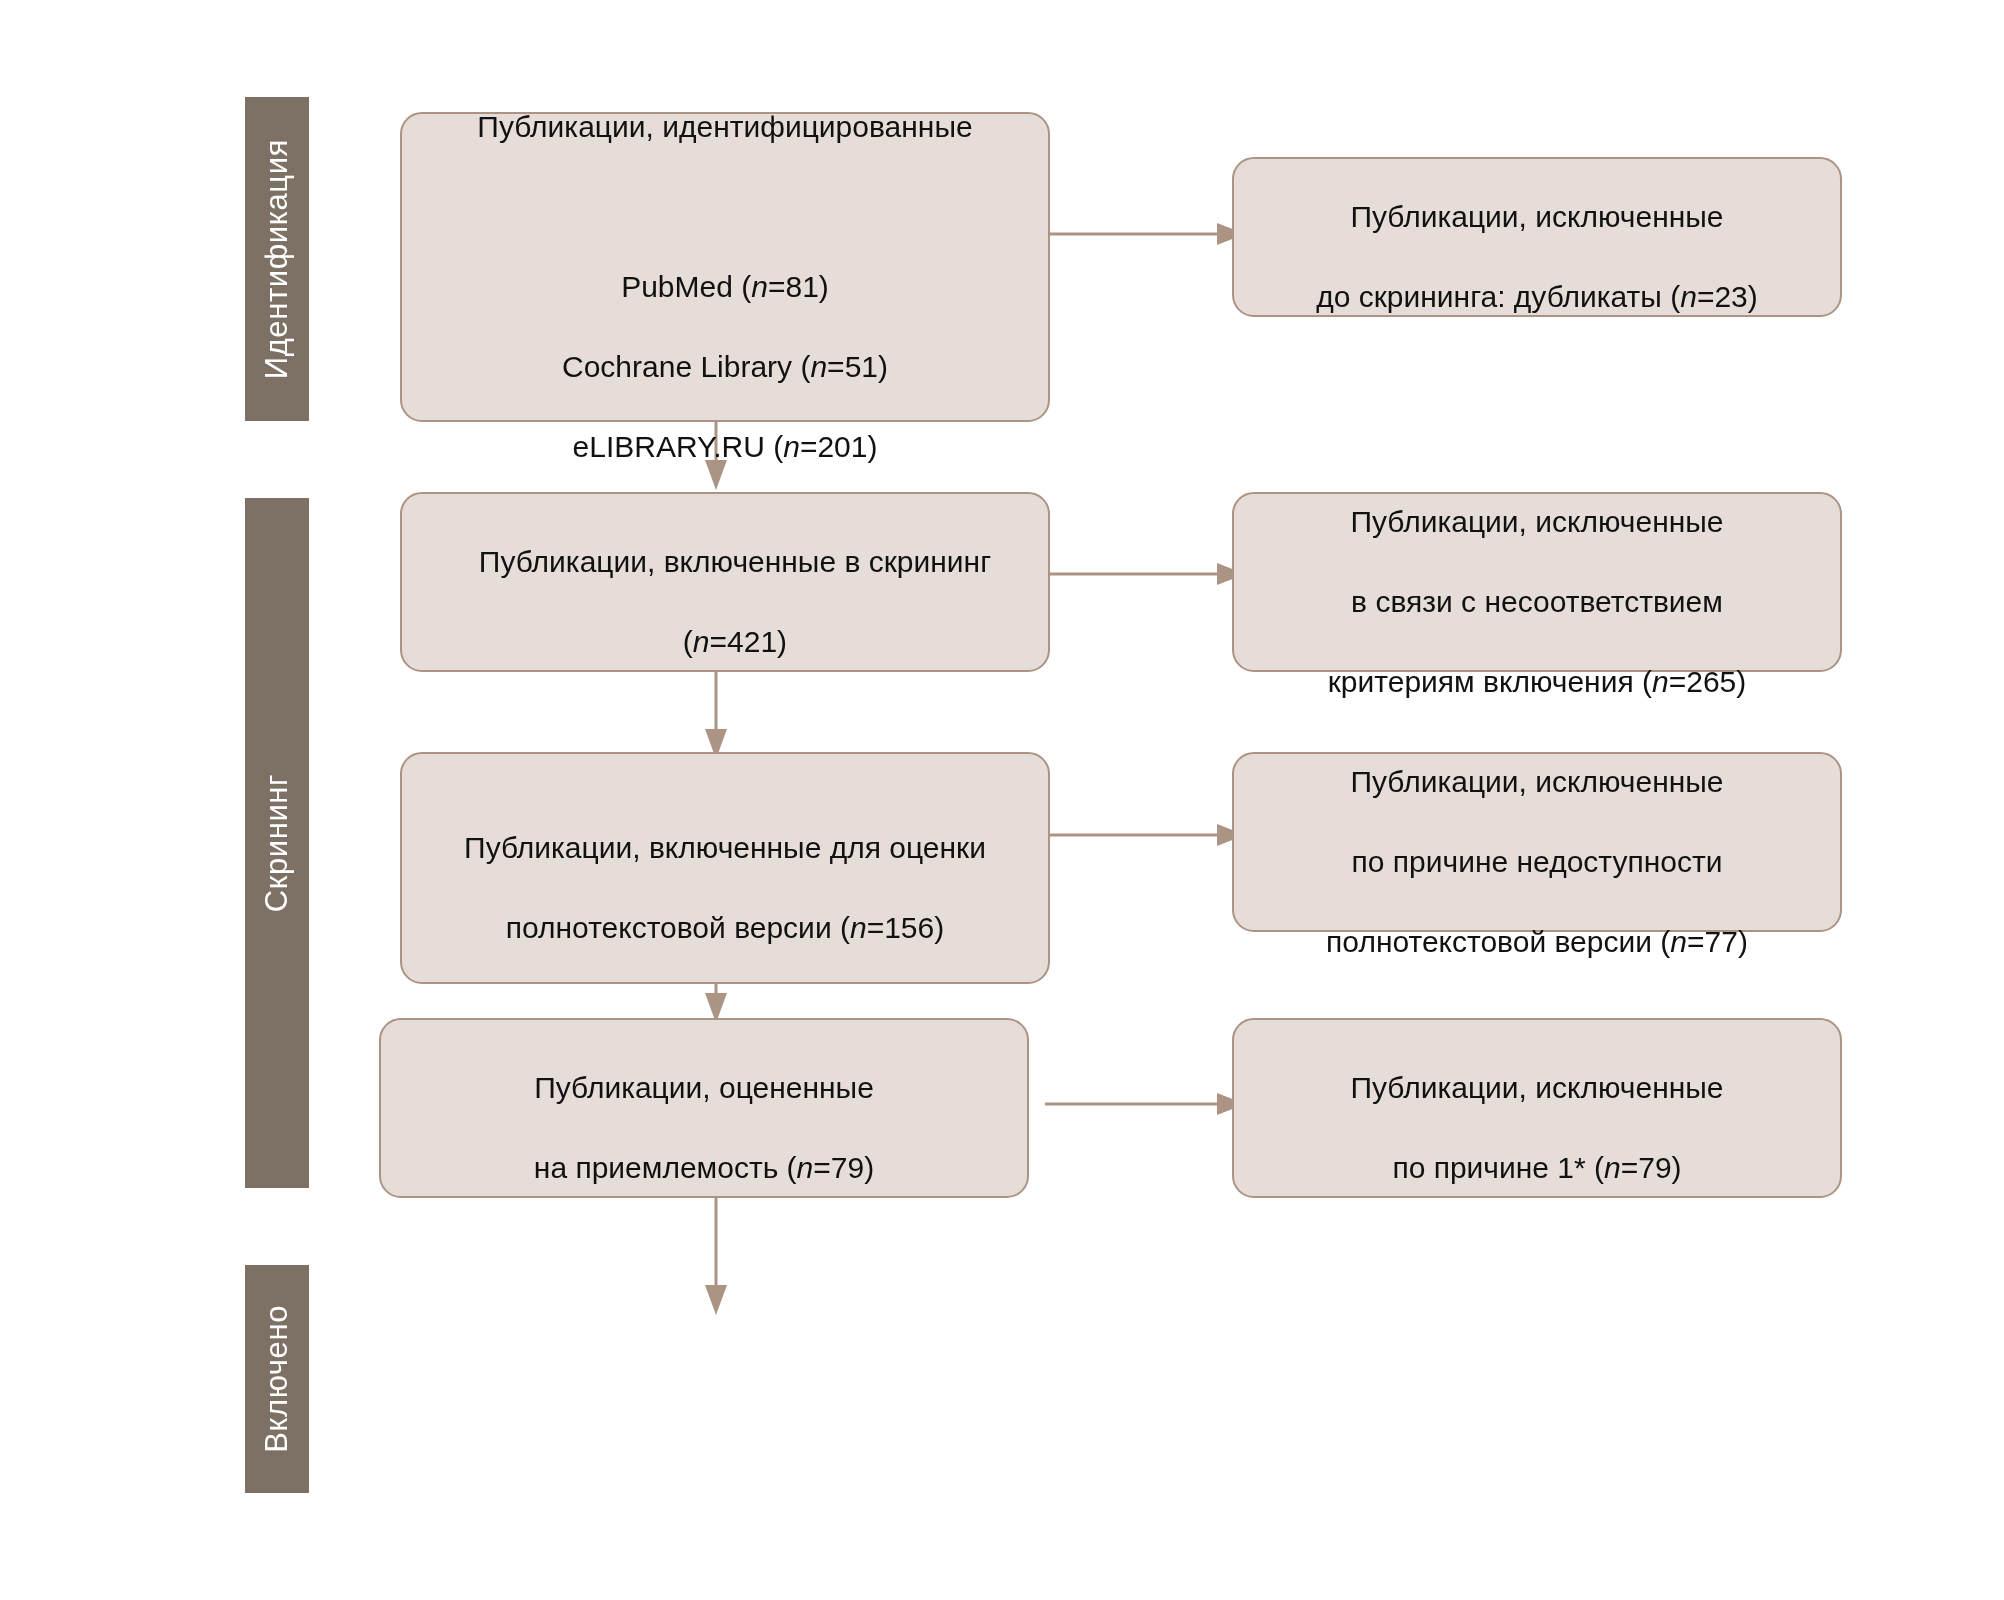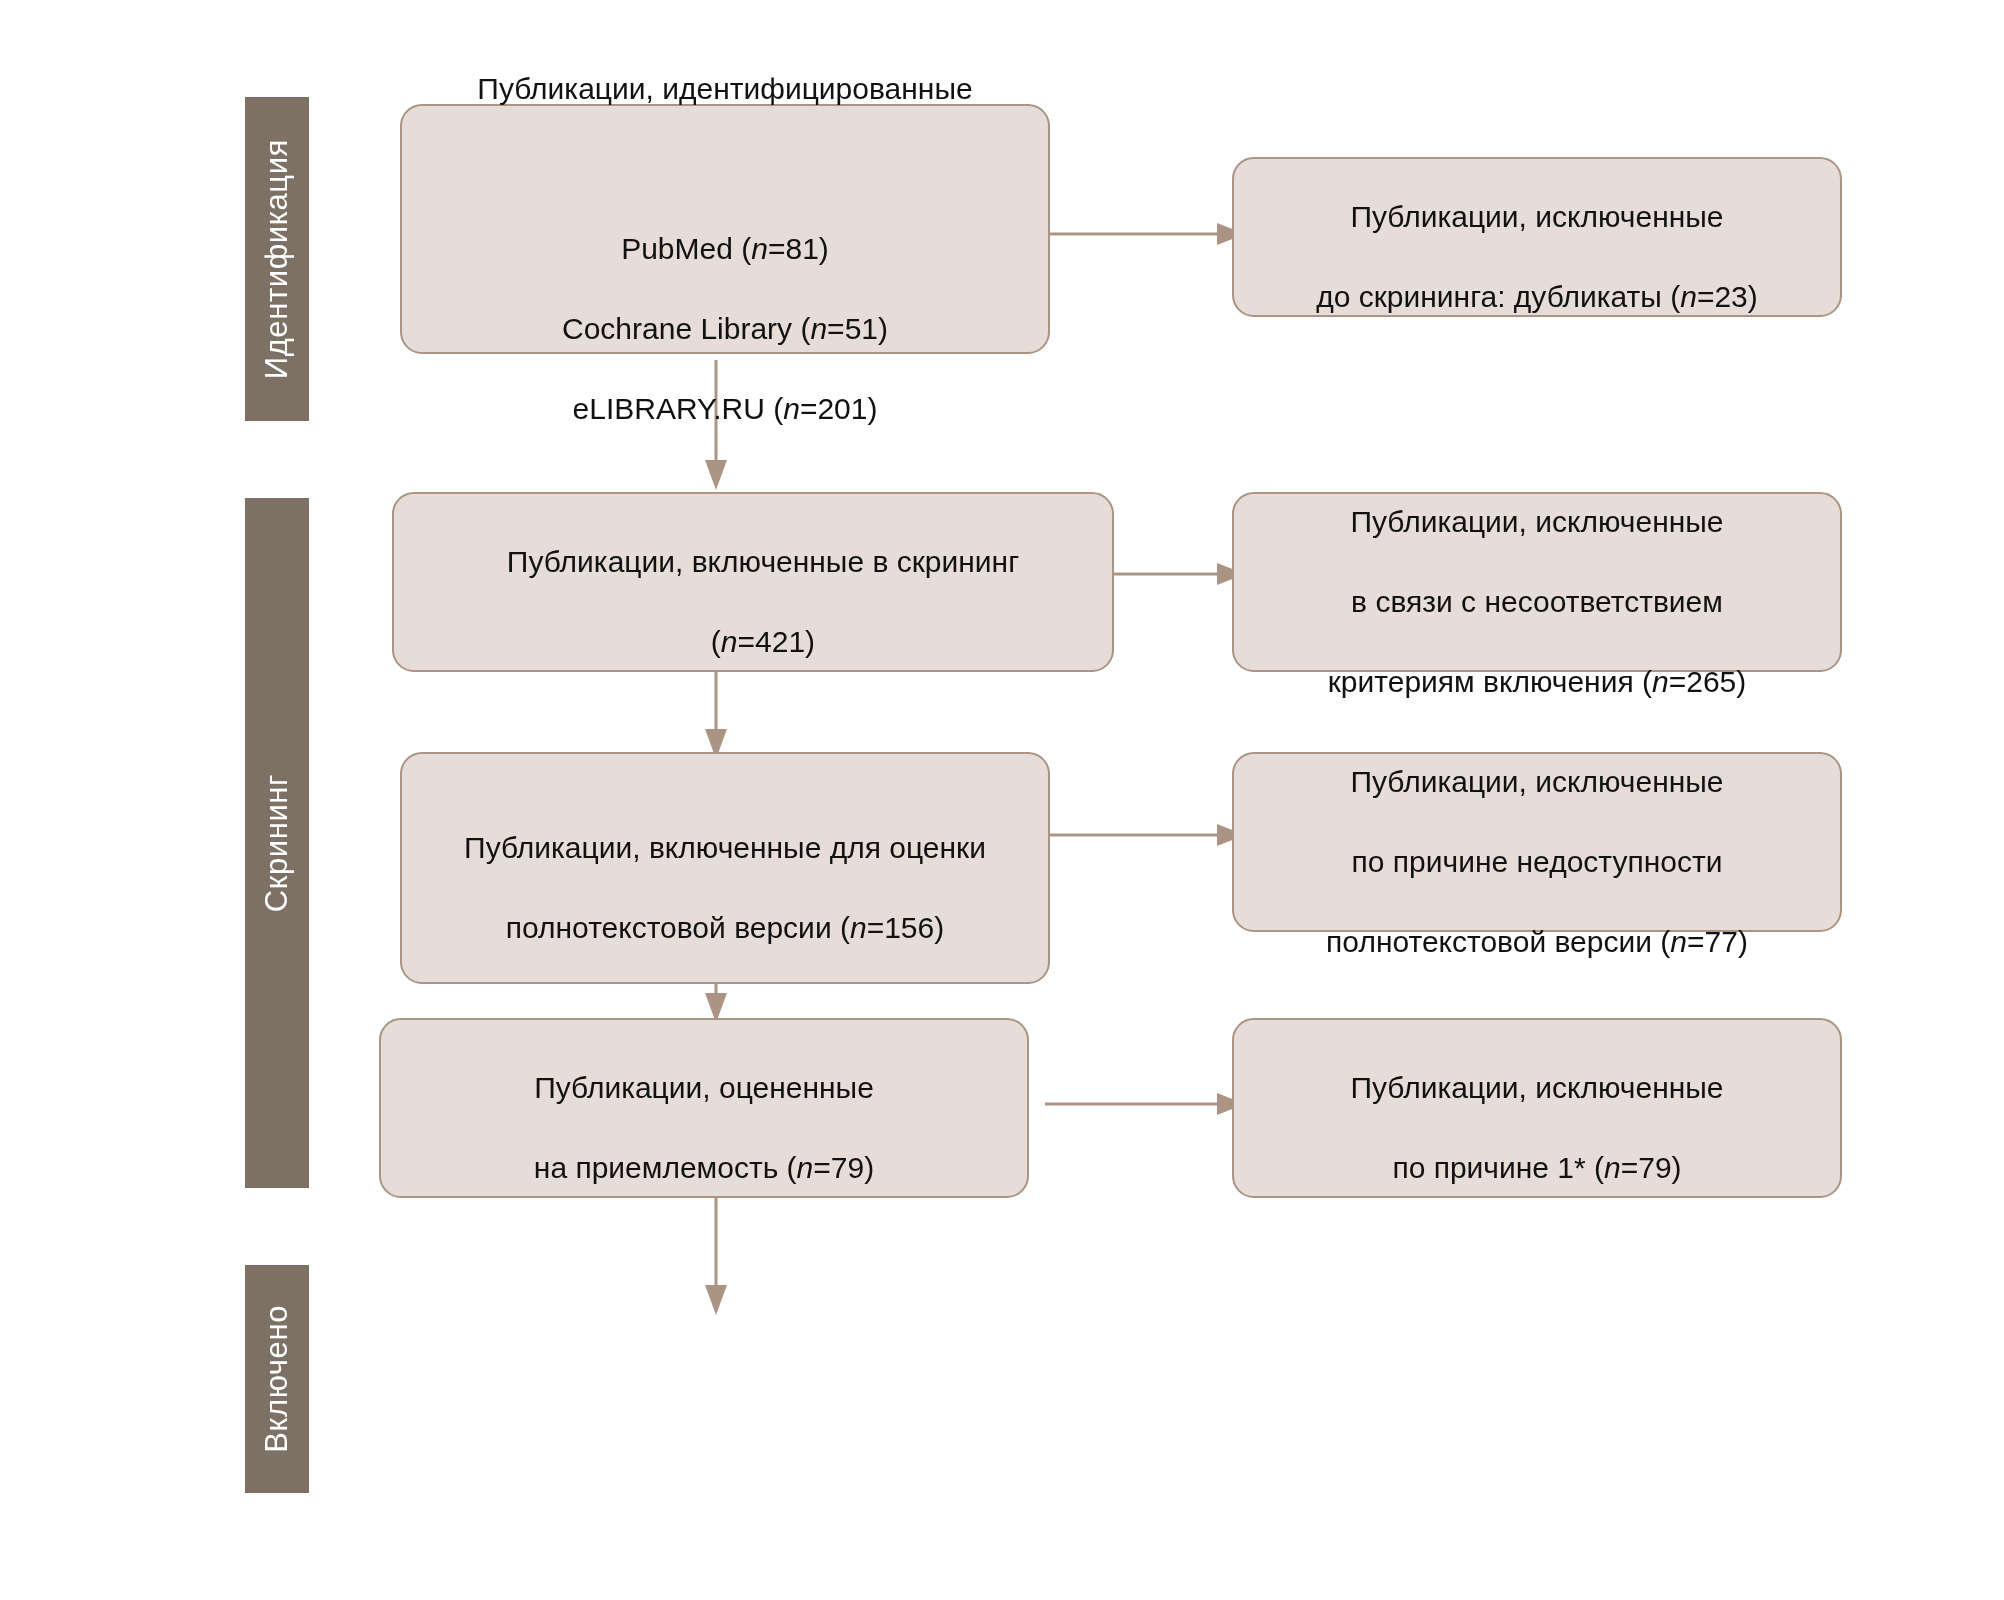--- a/index.html
+++ b/index.html
@@ -137,38 +137,38 @@
     </svg>
   </div>
 
   <div class="conn" style="left:704px; top:1190px; width:24px; height:125px;">
     <svg width="24" height="125" viewBox="0 0 24 125">
       <line x1="12" y1="0" x2="12" y2="95" stroke="#ab9483" stroke-width="3"></line>
       <polygon points="1,95 23,95 12,125" fill="#ab9483"></polygon>
     </svg>
   </div>
 
-  <div class="flow-box" style="left:400px; top:104px; width:650px; height:250px;">
+  <div class="flow-box" style="left:400px; top:112px; width:650px; height:310px;">
     <div class="flow-box-text">
       <span>Публикации, идентифицированные</span><br>
       <br>
       <span>PubMed (</span><i>n</i><span>=81)</span><br>
       <span>Cochrane Library (</span><i>n</i><span>=51)</span><br>
       <span>eLIBRARY.RU (</span><i>n</i><span>=201)</span>
     </div>
   </div>
 
   <div class="flow-box" style="left:1232px; top:157px; width:610px; height:160px;">
     <div class="flow-box-text">
       <span>Публикации, исключенные</span><br>
       <span>до скрининга: дубликаты (</span><i>n</i><span>=23)</span>
     </div>
   </div>
 
-  <div class="flow-box" style="left:392px; top:492px; width:722px; height:180px;padding-left:38px;">
+  <div class="flow-box" style="left:400px; top:492px; width:650px; height:180px;padding-left:38px;">
     <div class="flow-box-text">
       <span>Публикации, включенные в скрининг</span><br>
       <span>(</span><i>n</i><span>=421)</span>
     </div>
   </div>
 
   <div class="flow-box" style="left:1232px; top:492px; width:610px; height:180px;">
     <div class="flow-box-text">
       <span>Публикации, исключенные</span><br>
       <span>в связи с несоответствием</span><br>

